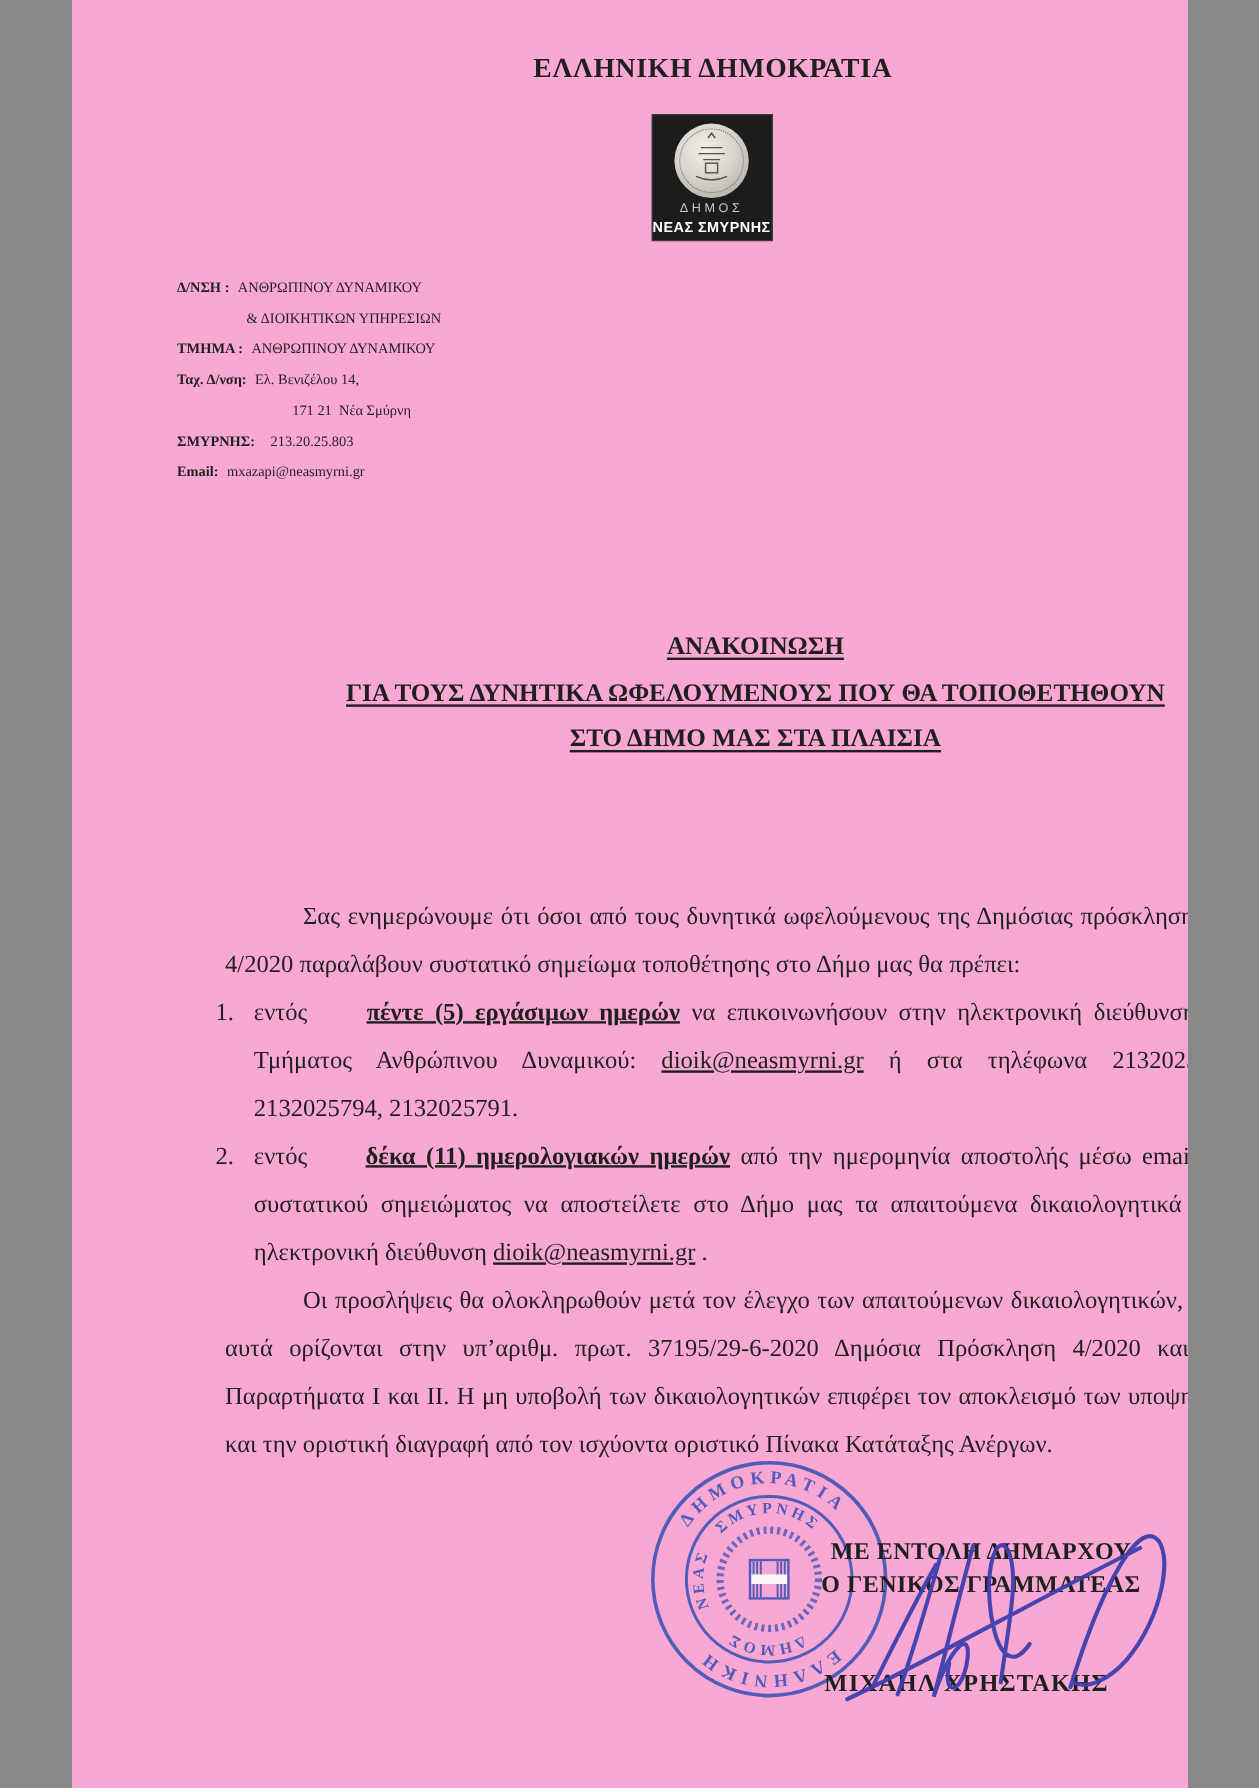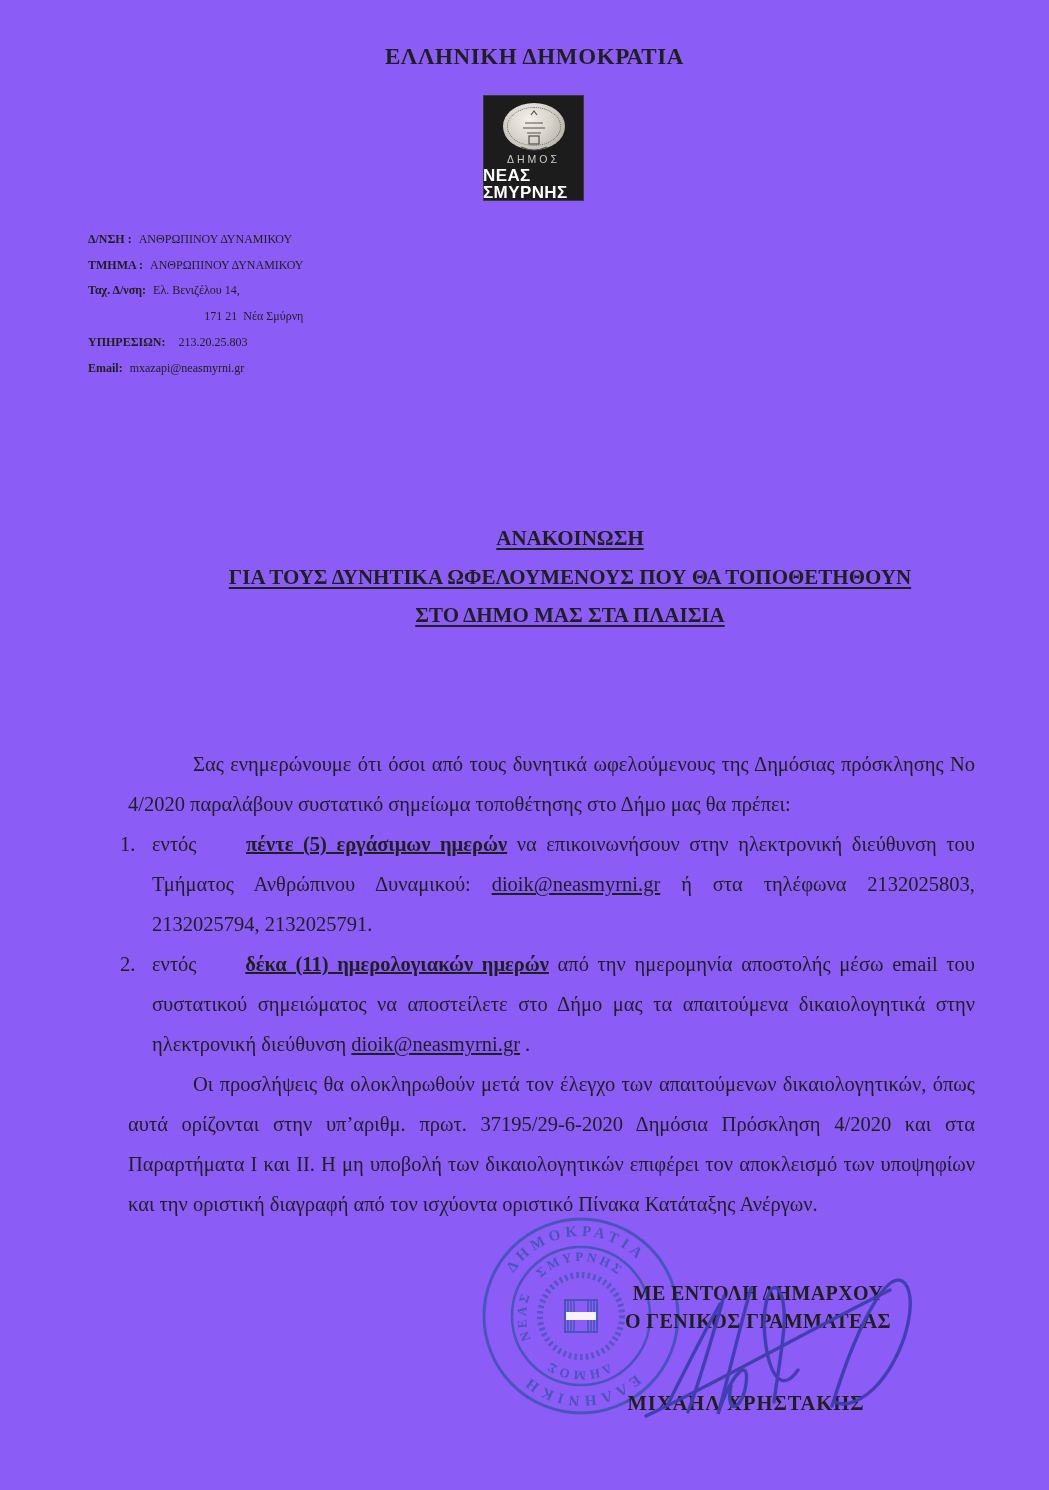--- a/index.html
+++ b/index.html
@@ -1,18 +1,18 @@
 <!DOCTYPE html>
 <html lang="el"><head>
 <meta charset="utf-8">
 <style>
   html,body { margin:0; padding:0; background:#888; }
   .page {
-    position:relative; width:1049px; height:1490px; margin:0 auto;
-    background:#8b5cf6; overflow:hidden;
+    position:relative; width:930px; height:1490px; margin:0 auto;
+    background:#f9a8d4; overflow:hidden;
     font-family:"Liberation Serif", serif; color:#1f1f1f;
   }
 
   
   .republic-title {
     position:absolute; top:44px; left:20px; width:1029px;
     text-align:center; font-weight:bold; font-size:23px; letter-spacing:.6px;
   }
   .logo {
     position:absolute; left:483px; top:95px; width:101px; height:106px;
@@ -27,29 +27,29 @@
   .logo-seal::before {
     content:""; position:absolute; inset:4px; border:1px dotted #6e6a62; border-radius:50%;
   }
   .logo-seal svg { position:absolute; inset:0; }
   .logo-demos {
     margin-top:4px; font-family:"Liberation Sans", sans-serif;
     font-size:10.5px; letter-spacing:3px; color:#cfccc6; line-height:1;
   }
   .logo-name {
     margin-top:3px; font-family:"Liberation Sans", sans-serif;
-    font-size:17px; font-weight:bold; letter-spacing:.4px; color:#ffffff; line-height:1;
+    font-size:12px; font-weight:bold; letter-spacing:.4px; color:#ffffff; line-height:1;
   }
 
   
   .contact { position:absolute; left:88px; top:227px; font-size:12px; line-height:25.7px; }
   .contact-row { white-space:pre-wrap; }
   .contact-label { font-weight:bold; margin-right:7px; }
   .ind-a { padding-left:58px; }
-  .ind-b { padding-left:96px;text-align:right; }
+  .ind-b { padding-left:96px; }
 
   
   .title-block {
     position:absolute; top:519px; left:120px; width:900px;
     text-align:center; font-weight:bold; font-size:21px; line-height:38.6px;
   }
   .title-block .u {
     text-decoration:underline; text-decoration-thickness:1.8px; text-underline-offset:3px;text-align:center;
   }
 
@@ -99,24 +99,25 @@
           <path d="M28,12 l3,-4 l3,4"></path>
         </g>
       </svg>
     </div>
     <div class="logo-demos">ΔΗΜΟΣ</div>
     <div class="logo-name">ΝΕΑΣ ΣΜΥΡΝΗΣ</div>
   </div>
 
   <div class="contact">
     <div class="contact-row"><span class="contact-label">Δ/ΝΣΗ :</span><span class="contact-value">ΑΝΘΡΩΠΙΝΟΥ ΔΥΝΑΜΙΚΟΥ</span></div>
+    <div class="contact-row ind-a"><span class="contact-value">&amp; ΔΙΟΙΚΗΤΙΚΩΝ ΥΠΗΡΕΣΙΩΝ</span></div>
     <div class="contact-row"><span class="contact-label">ΤΜΗΜΑ :</span><span class="contact-value">ΑΝΘΡΩΠΙΝΟΥ ΔΥΝΑΜΙΚΟΥ</span></div>
     <div class="contact-row"><span class="contact-label">Ταχ. Δ/νση:</span><span class="contact-value">Ελ. Βενιζέλου 14,</span></div>
     <div class="contact-row ind-b"><span class="contact-value">171 21  Νέα Σμύρνη</span></div>
-    <div class="contact-row"><span class="contact-label">ΥΠΗΡΕΣΙΩΝ:</span><span class="contact-value">  213.20.25.803</span></div>
+    <div class="contact-row"><span class="contact-label">ΣΜΥΡΝΗΣ:</span><span class="contact-value">  213.20.25.803</span></div>
     <div class="contact-row"><span class="contact-label">Email:</span><span class="contact-value">mxazapi@neasmyrni.gr</span></div>
   </div>
 
   <div class="title-block">
     <div><span class="u">ΑΝΑΚΟΙΝΩΣΗ</span></div>
     <div><span class="u">ΓΙΑ ΤΟΥΣ ΔΥΝΗΤΙΚΑ ΩΦΕΛΟΥΜΕΝΟΥΣ ΠΟΥ ΘΑ ΤΟΠΟΘΕΤΗΘΟΥΝ</span></div>
     <div><span class="u">ΣΤΟ ΔΗΜΟ ΜΑΣ ΣΤΑ ΠΛΑΙΣΙΑ</span></div>
   </div>
 
   <div class="body-text">

